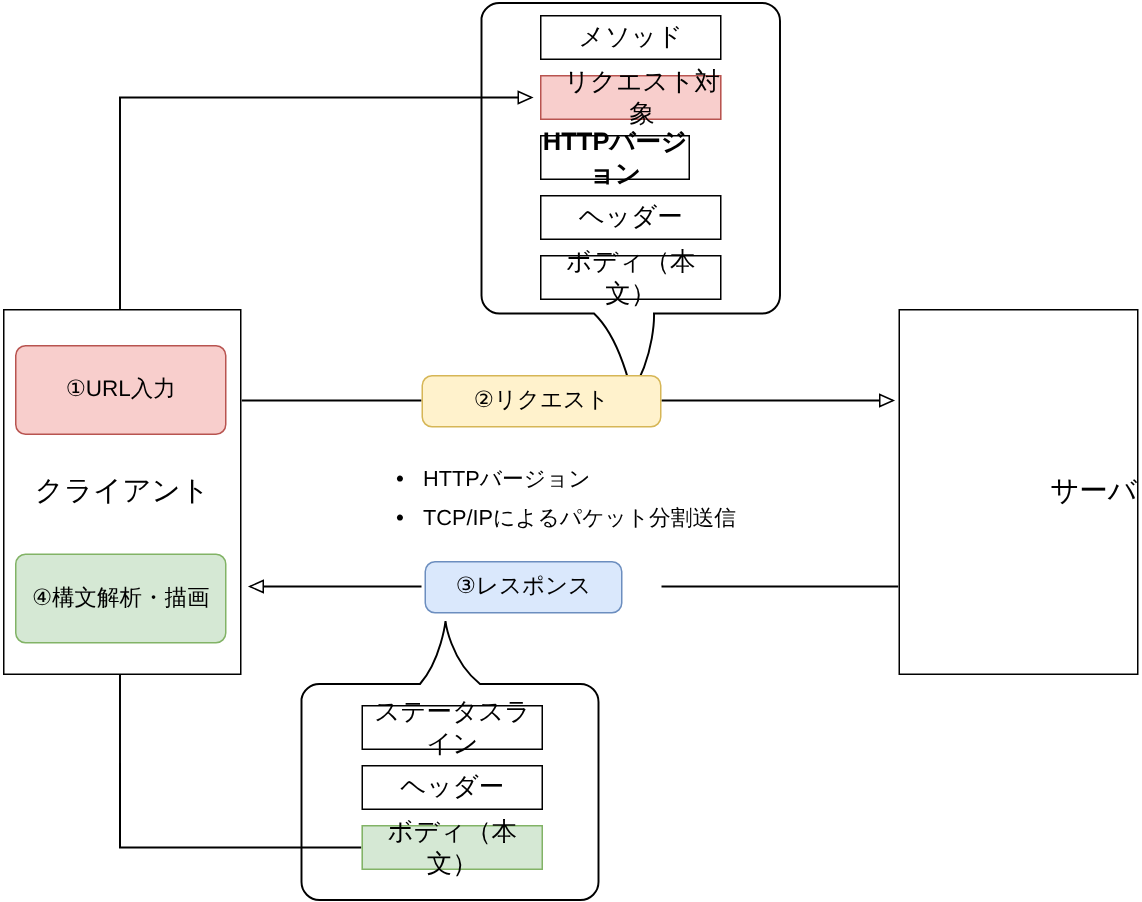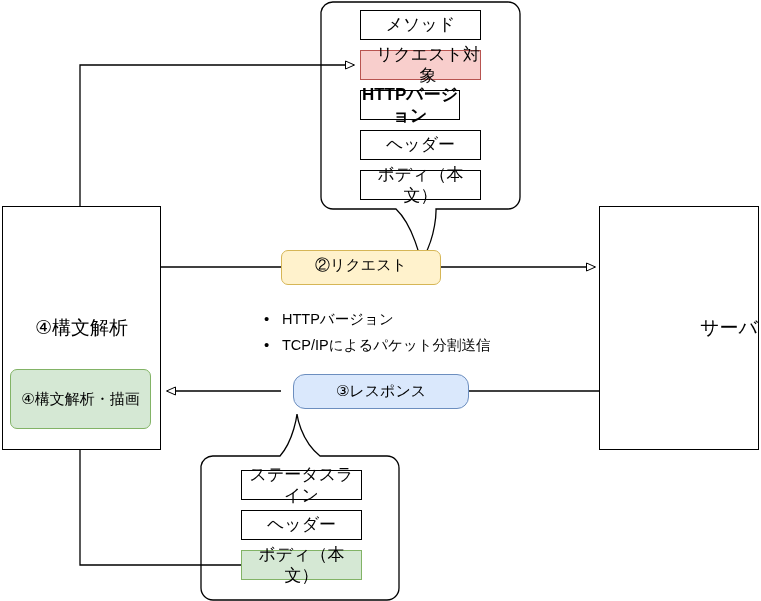--- a/index.html
+++ b/index.html
@@ -44,21 +44,21 @@
   .rounded {
     border-radius: 7px;
   }
   .node-client,
   .node-server {
     border: 1.4px solid #000000;
     background: #ffffff;
     font-size: 19px;
   }
   .fill-pink   { background: #f8cecc; border: 1.3px solid #b85450; }
-  .fill-yellow { background: #fff2cc; border: 1.3px solid #d6b656; font-family: Liberation Mono, monospace; }
+  .fill-yellow { background: #fff2cc; border: 1.3px solid #d6b656; }
   .fill-blue   { background: #dae8fc; border: 1.3px solid #6c8ebf; }
   .fill-green  { background: #d5e8d4; border: 1.3px solid #82b366; }
   .fill-pink-sq { background: #f8cecc; border: 1.2px solid #b85450; padding-left: 15px; }
   .fill-green-sq { background: #d5e8d4; border: 1.2px solid #82b366; }
 
   .field {
     font-size: 17px;
   }
   .chip {
     font-size: 15px;
@@ -135,37 +135,40 @@
 
   <div class="node rect field" style="left:360px; top:130px; width:121px; height:30px;">
     <span>ヘッダー</span>
   </div>
 
   <div class="node rect field" style="left:360px; top:170px; width:121px; height:30px;">
     <span>ボディ（本文）</span>
   </div>
 
   <div class="node node-client" style="left:2px; top:206px; width:159px; height:244px; align-items:center; justify-content:center;">
-    <span>④構文解析</span>
+    <span>クライアント</span>
   </div>
 
+  <div class="node rounded fill-pink chip" style="left:10px; top:230px; width:141px; height:60px;">
+    <span>①URL入力</span>
+  </div>
 
   <div class="node rounded fill-green chip" style="left:10px; top:369px; width:141px; height:60px;">
     <span>④構文解析・描画</span>
   </div>
 
   <div class="node node-server" style="left:599px; top:206px; width:160px; height:244px;justify-content:flex-end;">
     <span>サーバ</span>
   </div>
 
   <div class="node rounded fill-yellow chip" style="left:281px; top:250px; width:160px; height:35px;">
     <span>②リクエスト</span>
   </div>
 
-  <div class="node rounded fill-blue chip" style="left:293px; top:374px; width:176px; height:35px;border-radius:12px;">
+  <div class="node rounded fill-blue chip" style="left:283px; top:374px; width:132px; height:35px;">
     <span>③レスポンス</span>
   </div>
 
   <ul class="bullets" style="left:264px; top:310px;">
     <li>
       <span class="dot">•</span>
       <span>HTTPバージョン</span>
     </li>
     <li>
       <span class="dot">•</span>

